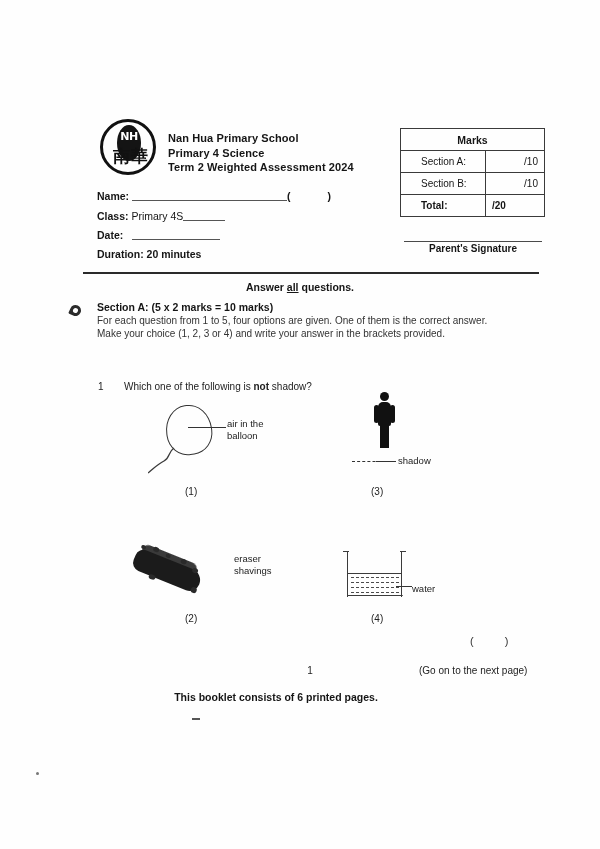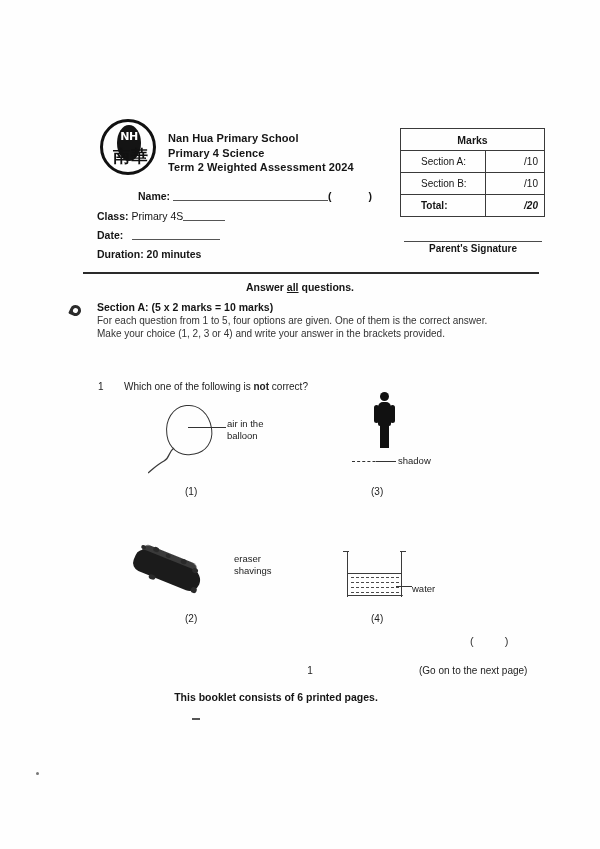--- a/index.html
+++ b/index.html
@@ -82,21 +82,21 @@
   }
   .field .val {
     font-weight: normal;
   }
   .ul {
     display: inline-block;
     border-bottom: 1px solid #555;
     height: 10px;
     vertical-align: -1px;
   }
-  #name-field  { left: 97px; top: 190px; margin-left: 41px; }
+  #name-field  { left: 97px; top: 190px; }
   #class-field { left: 97px; top: 210px; }
   #date-field  { left: 97px; top: 229px; }
   #duration-field { left: 97px; top: 248px; }
 
   
   .marks {
     position: absolute;
     left: 400px; top: 128px;
     width: 145px;
     border: 1px solid #3a3a3a;
@@ -110,21 +110,21 @@
     height: 13px;
   }
   .marks .hdr {
     text-align: center;
     font-weight: bold;
     font-size: 10.5px;
   }
   .marks .lbl { width: 58px; font-weight: normal; padding-left: 20px; }
   .marks .num { text-align: right; font-weight: normal; }
   .marks .tot { font-weight: bold; }
-  .marks .tot-num { text-align: right; font-weight: bold; font-style: italic; }
+  .marks .tot-num { text-align: left; font-weight: bold; }
 
   .sig-line {
     position: absolute;
     left: 404px; top: 241px;
     width: 138px;
     border-top: 1px solid #4a4a4a;
   }
   .sig-label {
     position: absolute;
     left: 404px; top: 243px;
@@ -464,21 +464,21 @@
   <div class="answer-all"><span>Answer </span><u>all</u><span> questions.</span></div>
 
   <div class="smudge"></div>
   <div class="sec-title">Section A: (5 x 2 marks = 10 marks)</div>
   <div class="sec-body">
     <div>For each question from 1 to 5, four options are given. One of them is the correct answer.</div>
     <div>Make your choice (1, 2, 3 or 4) and write your answer in the brackets provided.</div>
   </div>
 
   <div class="q-num">1</div>
-  <div class="q-text"><span>Which one of the following is </span><b>not</b><span> correct?</span></div>
+  <div class="q-text"><span>Which one of the following is </span><b>not</b><span> shadow?</span></div>
 
   <div class="balloon"></div>
   <svg class="balloon-string" viewBox="0 0 28 28">
     <path d="M26 2 C20 6, 22 12, 16 15 C10 18, 6 22, 0 27" fill="none" stroke="#3a3a3a" stroke-width="1.3"></path>
   </svg>
   <div class="lead-air"></div>
   <div class="opt-caption" id="cap-air">air in the<br>balloon</div>
   <div class="opt-label" id="opt1-label">(1)</div>
 
   <div class="person">

